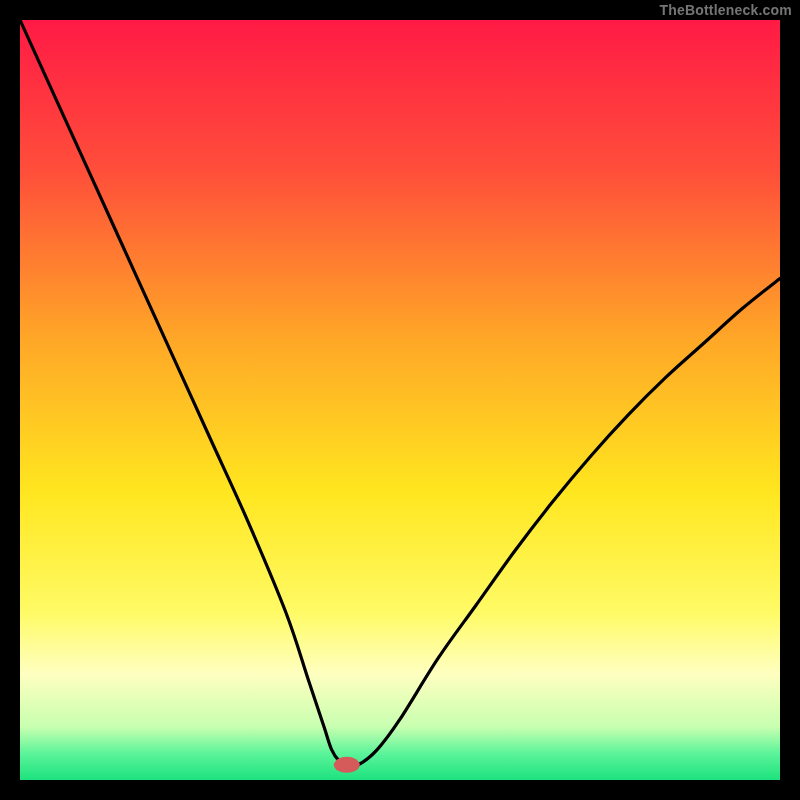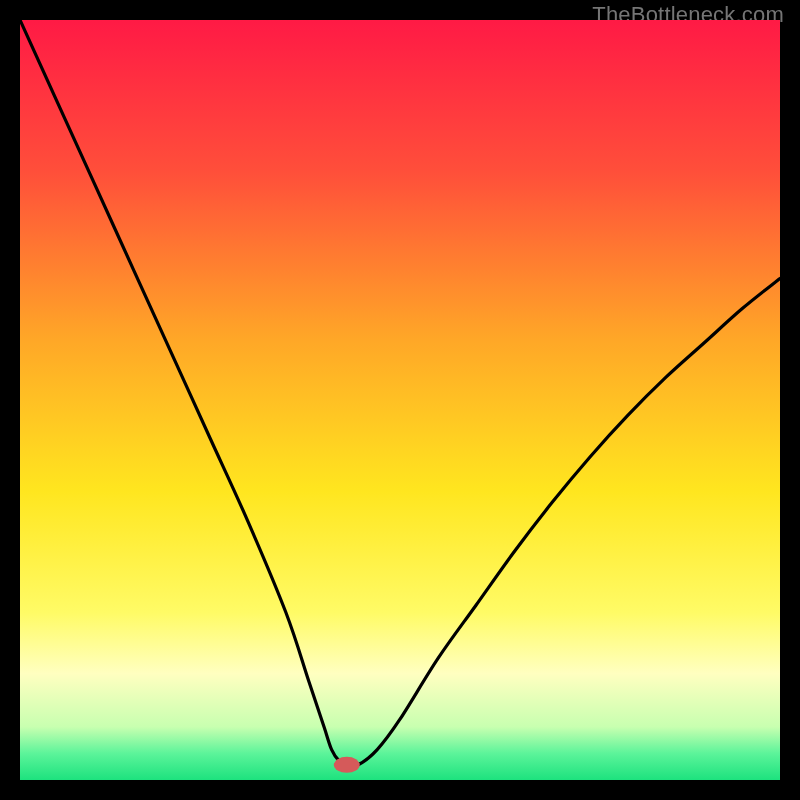--- a/index.html
+++ b/index.html
@@ -22,24 +22,24 @@
   .plot {
     position: absolute;
     left: 0;
     top: 0;
     width: 760px;
     height: 760px;
   }
   .watermark {
     position: absolute;
     top: 2px;
-    right: 16px;
+    right: 8px;
     color: #757575;
-    font-size: 22px;
-    font-weight: 400;
+    font-size: 14px;
+    font-weight: 700;
     letter-spacing: 0.2px;
   }
   svg { display: block; }
 </style>
 </head>
 <body>
 
 <div class="watermark">TheBottleneck.com</div>
 
 <div class="frame">

